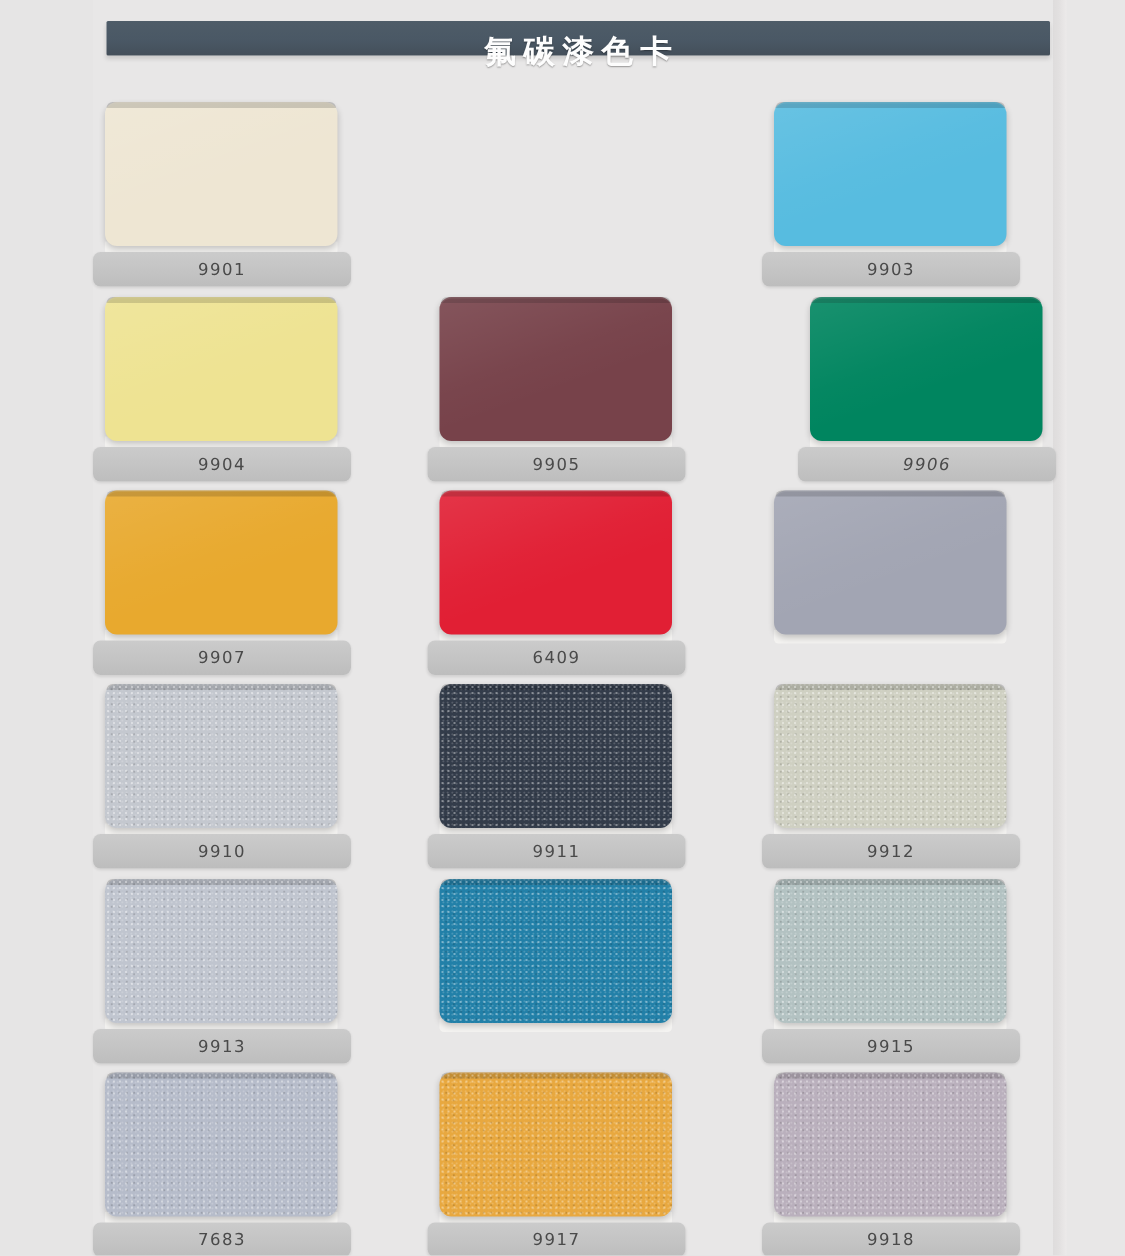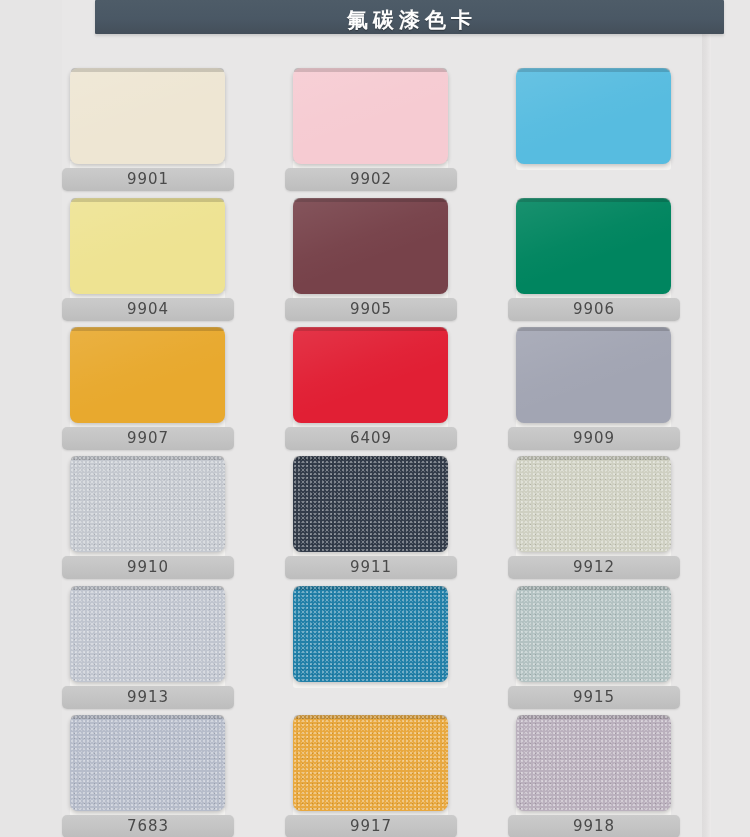--- a/index.html
+++ b/index.html
@@ -38,27 +38,26 @@
     top: 0;
     width: 62px;
     height: 837px;
     background: #e6e5e5;
   }
 
   
   #header-bar {
     position: absolute;
     left: 71px;
-    top: 0;
+    top: 14px;
     width: 629px;
-    height: 34px;
+    height: 23px;
     background: linear-gradient(to bottom, #4e5c68 0%, #4a5865 55%, #444f5a 100%);
     box-shadow: 0 2px 3px rgba(0,0,0,0.13);
     border-radius: 1px;
-    margin-left: 24px;
   }
   #header-title {
     position: absolute;
     left: 0;
     top: 0;
     width: 629px;
     height: 40px;
     line-height: 40px;
     text-align: center;
     color: #fdfdfd;
@@ -137,21 +136,21 @@
   }
   .swatch-label-text {
     position: absolute;
     left: 0;
     top: 0;
     width: 172px;
     height: 23px;
     line-height: 23px;
     text-align: center;
     font-family: "DejaVu Sans", sans-serif;
-    font-size: 15px;
+    font-size: 11px;
     color: #4a4a4a;
     letter-spacing: 1px;
   }
   
   .swatch-gap {
     position: absolute;
     left: 8px;
     top: 93px;
     width: 155px;
     height: 9px;
@@ -172,46 +171,42 @@
 </div>
 
 <div id="swatch-grid">
     <div class="swatch-cell" style="left: 62px; top: 68px;">
       <div class="swatch-gap"></div>
       <div class="swatch-chip gloss" style="background: rgb(238, 230, 211);"></div>
       <div class="swatch-label">
         <div class="swatch-label-text">9901</div>
       </div>
     </div>
-    <div class="swatch-cell" style="left: 285px; top: 68px;">
-      <div class="swatch-gap"></div>
-      <div class="swatch-chip gloss" style="background: rgb(246, 203, 210);"></div>
-      <div class="swatch-label">
-        <div class="swatch-label-text">9902</div>
-      </div>
-    </div>
     <div class="swatch-cell" style="left: 508px; top: 68px;">
       <div class="swatch-gap"></div>
       <div class="swatch-chip gloss" style="background: rgb(87, 188, 224);"></div>
+      <div class="swatch-label">
+        <div class="swatch-label-text">9903</div>
+      </div>
     </div>
     <div class="swatch-cell" style="left: 62px; top: 198px;">
       <div class="swatch-gap"></div>
       <div class="swatch-chip gloss" style="background: rgb(238, 227, 146);"></div>
       <div class="swatch-label">
         <div class="swatch-label-text">9904</div>
       </div>
     </div>
     <div class="swatch-cell" style="left: 285px; top: 198px;">
       <div class="swatch-gap"></div>
       <div class="swatch-chip gloss" style="background: rgb(119, 66, 74);"></div>
       <div class="swatch-label">
         <div class="swatch-label-text">9905</div>
       </div>
     </div>
-    <div class="swatch-cell" style="left: 508px; top: 198px;">
+    <div class="swatch-cell" style="left: 532px; top: 198px; font-style: italic;">
       <div class="swatch-gap"></div>
       <div class="swatch-chip gloss" style="background: rgb(0, 133, 95);"></div>
       <div class="swatch-label">
         <div class="swatch-label-text">9906</div>
       </div>
     </div>
     <div class="swatch-cell" style="left: 62px; top: 327px;">
       <div class="swatch-gap"></div>
       <div class="swatch-chip gloss" style="background: rgb(232, 169, 46);"></div>
       <div class="swatch-label">
@@ -221,23 +216,20 @@
     <div class="swatch-cell" style="left: 285px; top: 327px;">
       <div class="swatch-gap"></div>
       <div class="swatch-chip gloss" style="background: rgb(225, 31, 52);"></div>
       <div class="swatch-label">
         <div class="swatch-label-text">6409</div>
       </div>
     </div>
     <div class="swatch-cell" style="left: 508px; top: 327px;">
       <div class="swatch-gap"></div>
       <div class="swatch-chip gloss" style="background: rgb(162, 165, 179);"></div>
-      <div class="swatch-label">
-        <div class="swatch-label-text">9909</div>
-      </div>
     </div>
     <div class="swatch-cell" style="left: 62px; top: 456px;">
       <div class="swatch-gap"></div>
       <div class="swatch-chip metallic" style="background: rgb(196, 200, 207);"></div>
       <div class="swatch-label">
         <div class="swatch-label-text">9910</div>
       </div>
     </div>
     <div class="swatch-cell" style="left: 285px; top: 456px;">
       <div class="swatch-gap"></div>

